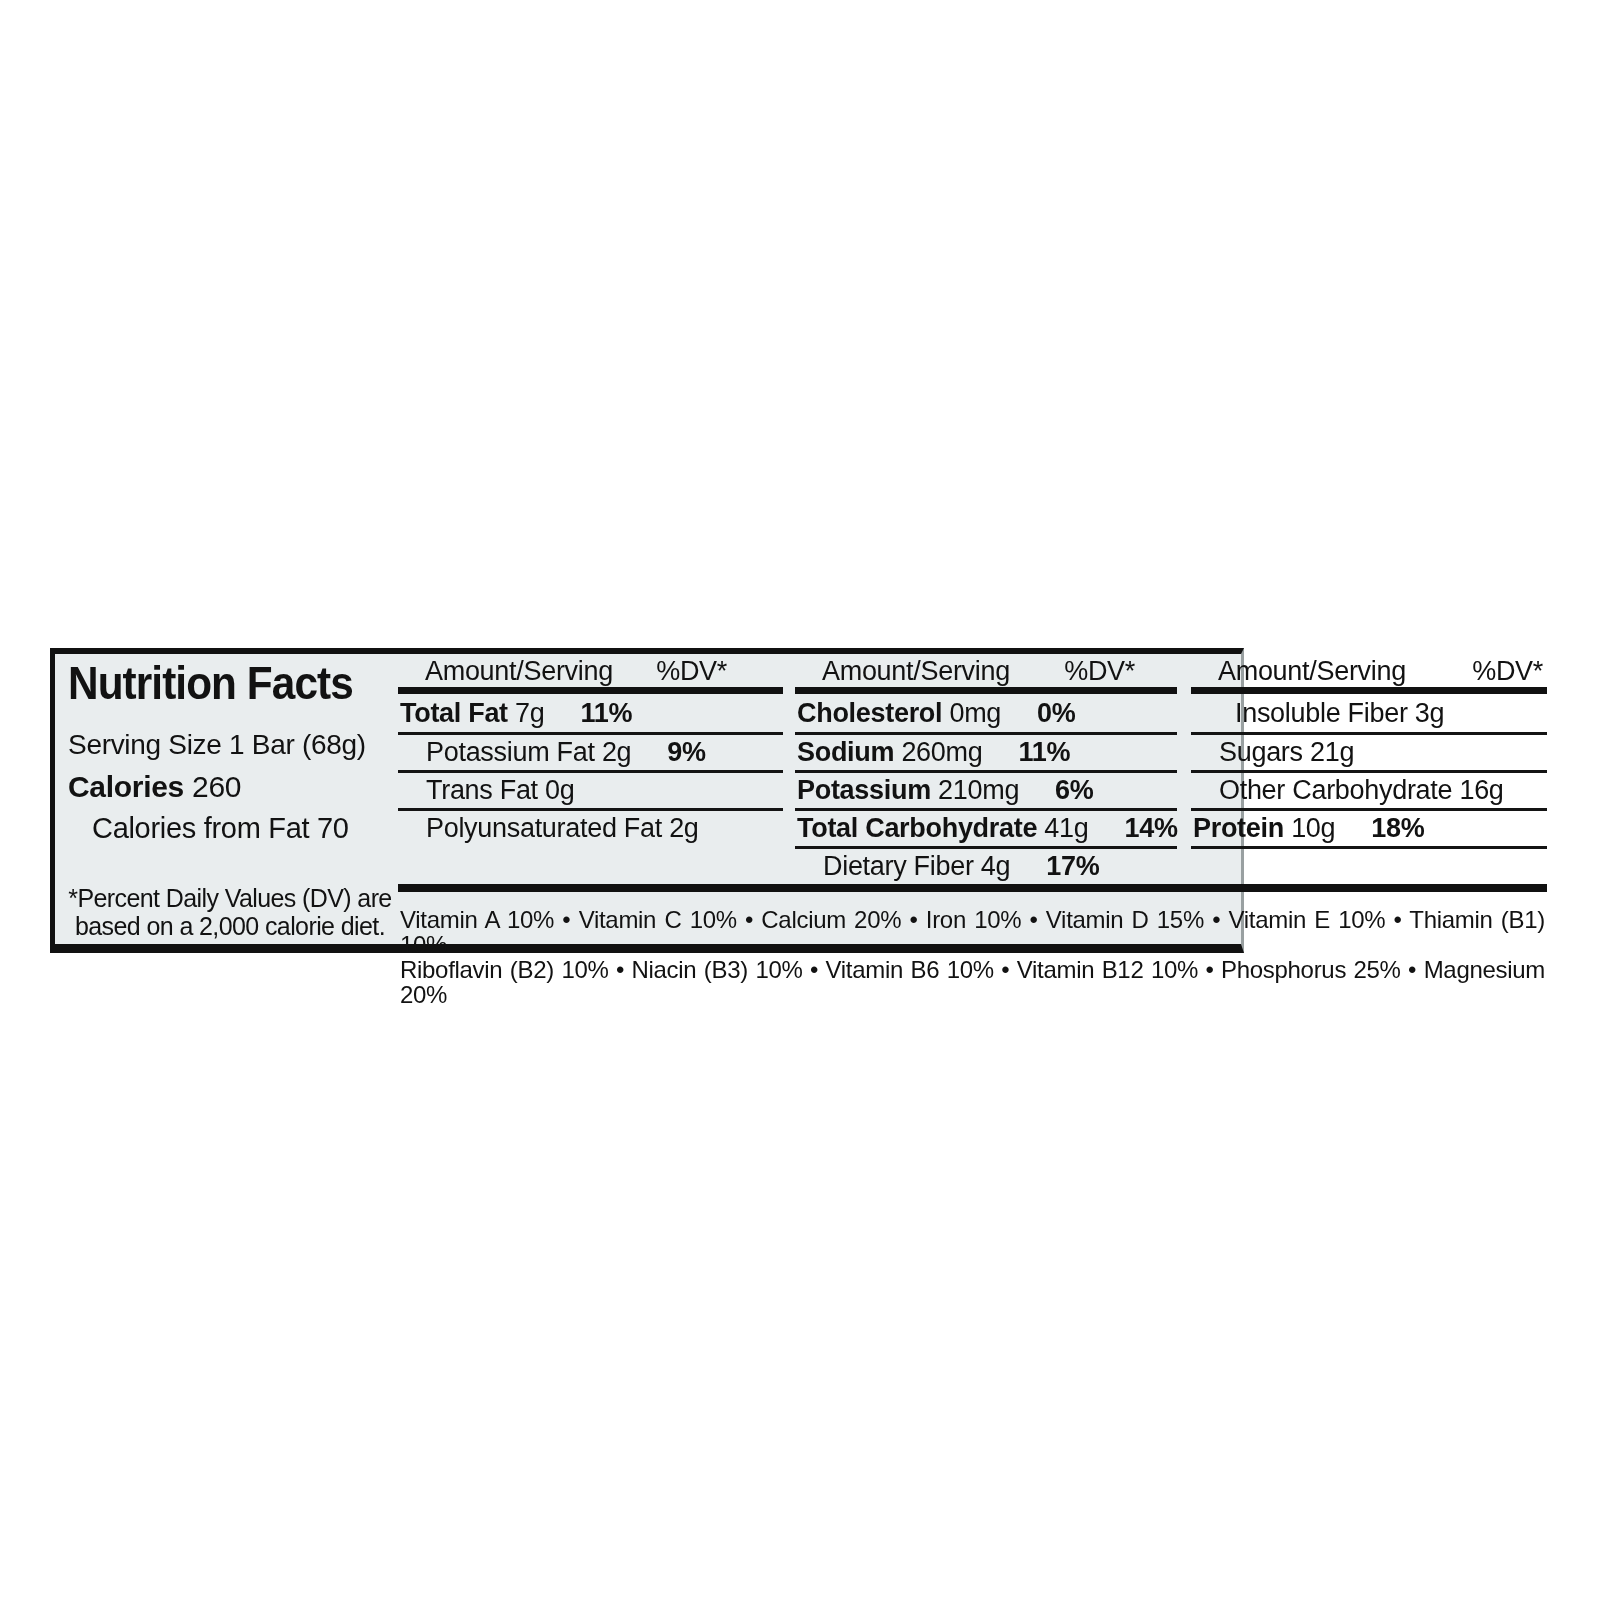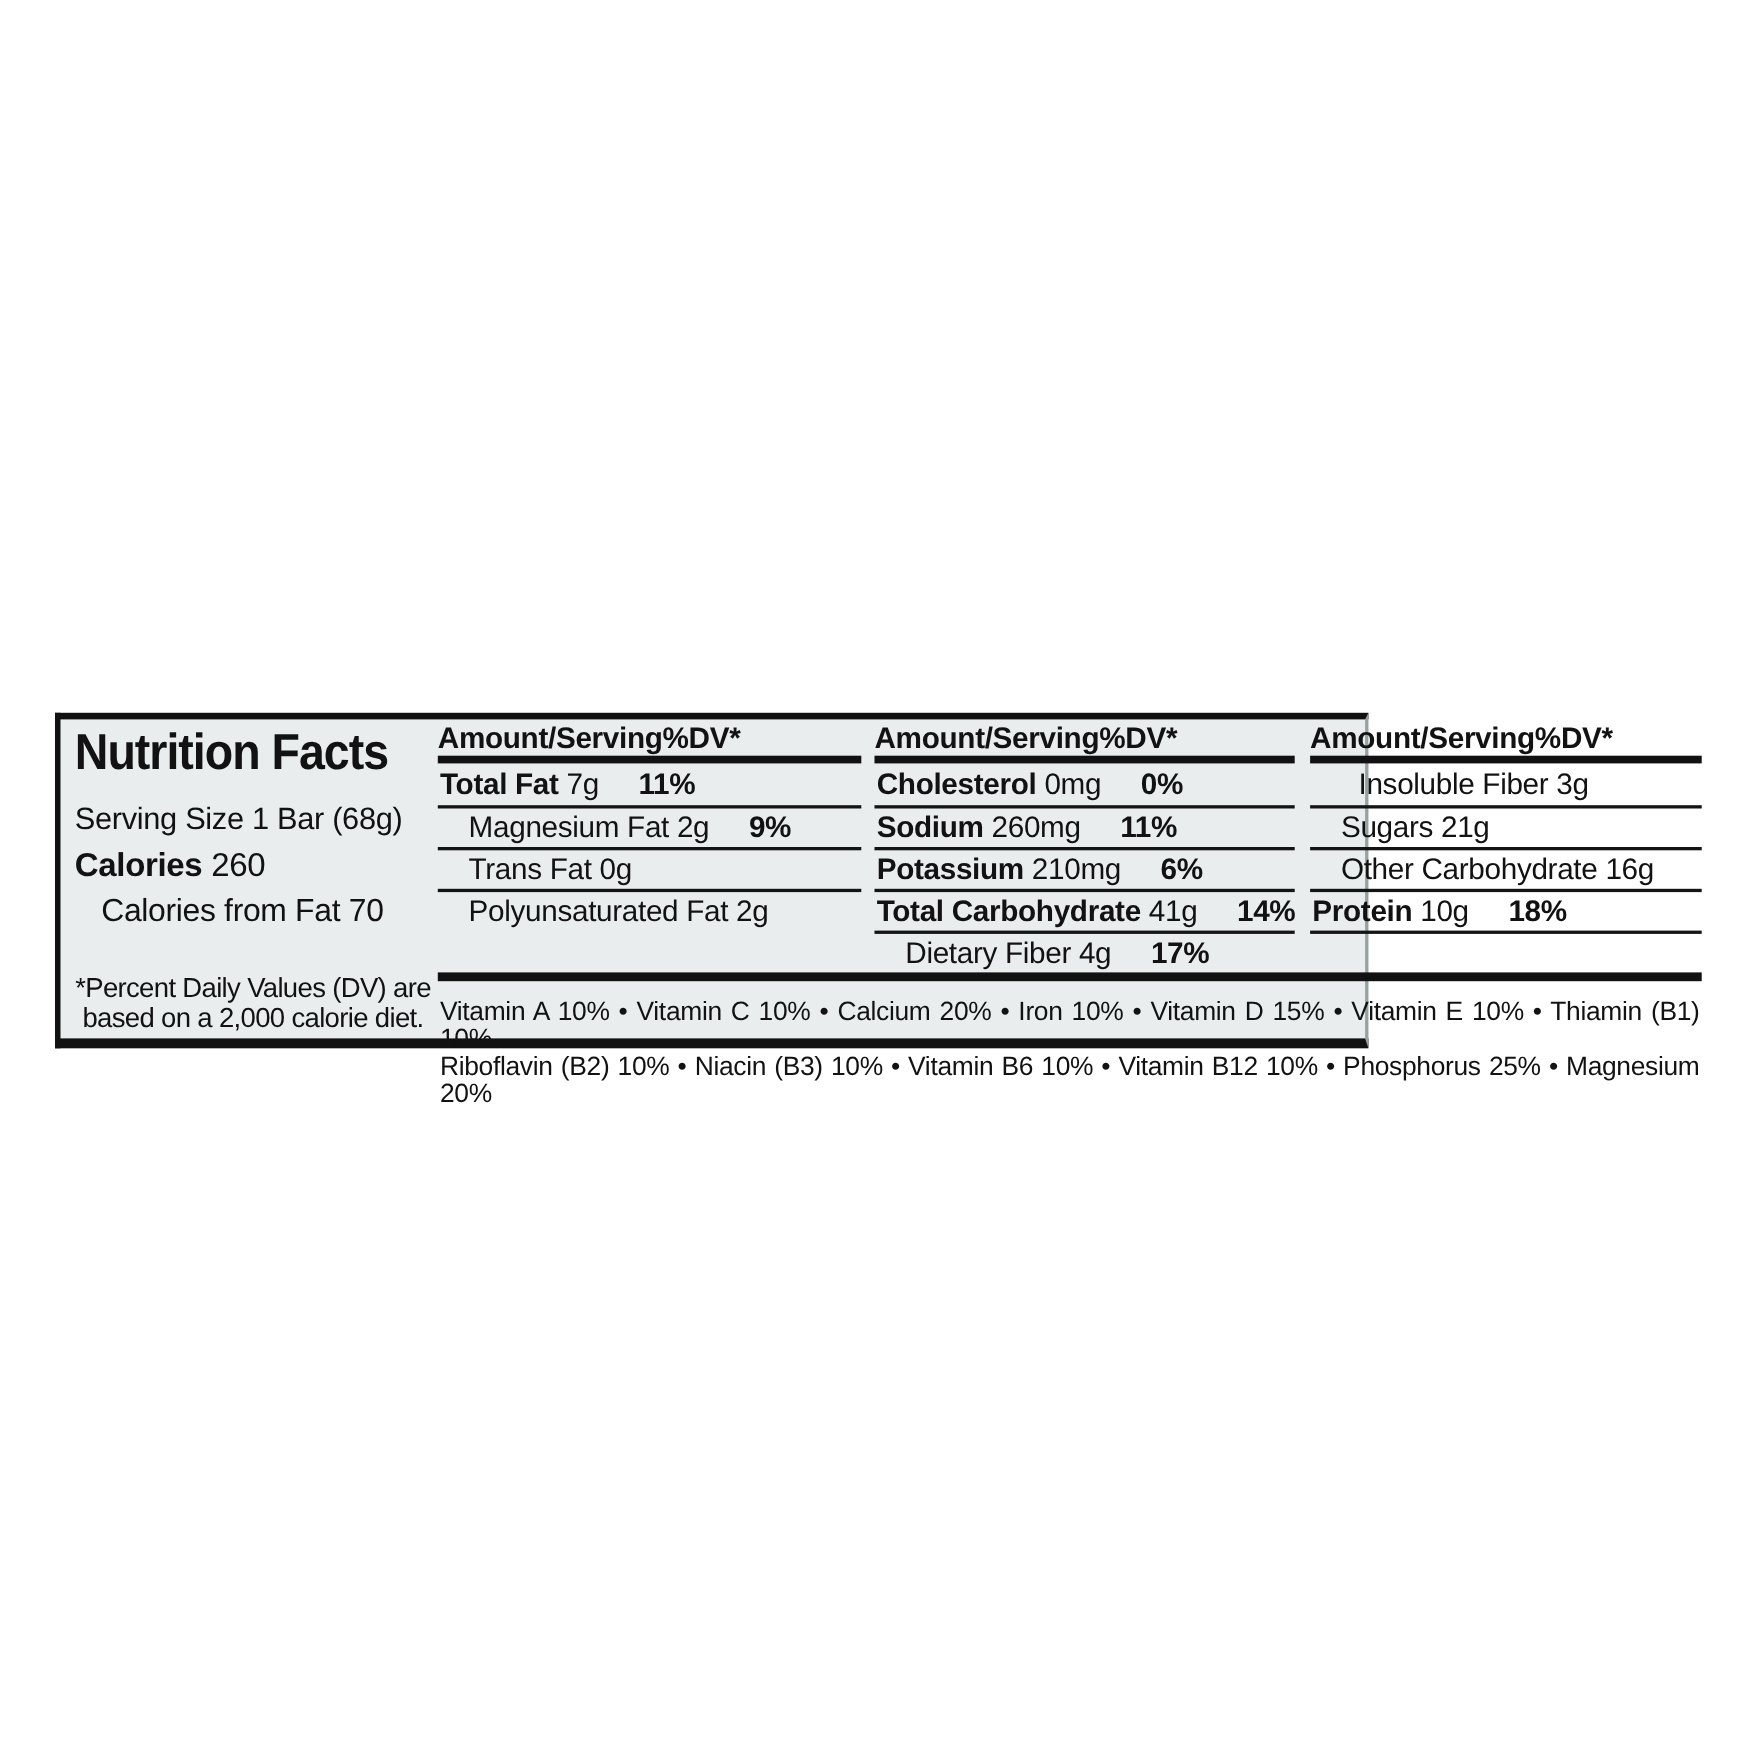--- a/index.html
+++ b/index.html
@@ -19,22 +19,22 @@
   .calfat{font-size:29px;line-height:31px;margin-top:10px;padding-left:24px;white-space:nowrap;}
   .footnote{margin-top:auto;font-size:25px;line-height:28px;text-align:center;letter-spacing:-0.6px;}
   .b{font-weight:700;}
   
   .right{flex:1;display:flex;flex-direction:column;box-sizing:border-box;}
   .cols{display:flex;height:230px;flex:none;}
   .col{display:flex;flex-direction:column;box-sizing:border-box;}
   .col1{width:385px;margin-right:12px;}
   .col2{width:382px;margin-right:14px;}
   .col3{width:356px;}
-  .colhead{height:33px;display:flex;justify-content:flex-start;align-items:flex-end;
-           font-weight:700;font-size:27px;line-height:31px;}
+  .colhead{height:33px;display:flex;justify-content:space-between;align-items:flex-end;
+           font-weight:400;font-size:27px;line-height:31px;margin-left:27px;}
   .headbar{height:7px;background:#111;flex:none;}
   .row{height:38px;box-sizing:border-box;display:flex;align-items:center;
        font-size:27px;white-space:nowrap;gap:36px;}
   .row + .row{border-top:3px solid #141414;}
   .nm{padding-left:2px;}
   .ind1{padding-left:28px;}
   .ind2{padding-left:44px;}
   .dv{font-weight:700;}
   .col1 .dvpad{margin-right:56px;}
   .col2 .dvpad{margin-right:42px;}
@@ -68,21 +68,21 @@
           <div class="colhead">
             <span>Amount/Serving</span>
             <span class="dvpad">%DV*</span>
           </div>
           <div class="headbar"></div>
           <div class="row">
             <span class="nm"><span class="b">Total Fat</span> <span>7g</span></span>
             <span class="dv dvpad">11%</span>
           </div>
           <div class="row">
-            <span class="nm ind1"><span>Magnesium Fat</span> <span>2g</span></span>
+            <span class="nm ind1"><span>Potassium Fat</span> <span>2g</span></span>
             <span class="dv dvpad">9%</span>
           </div>
           <div class="row">
             <span class="nm ind1"><span>Trans Fat</span> <span>0g</span></span>
             <span class="dv dvpad"></span>
           </div>
           <div class="row">
             <span class="nm ind1"><span>Polyunsaturated Fat</span> <span>2g</span></span>
             <span class="dv dvpad"></span>
           </div>

